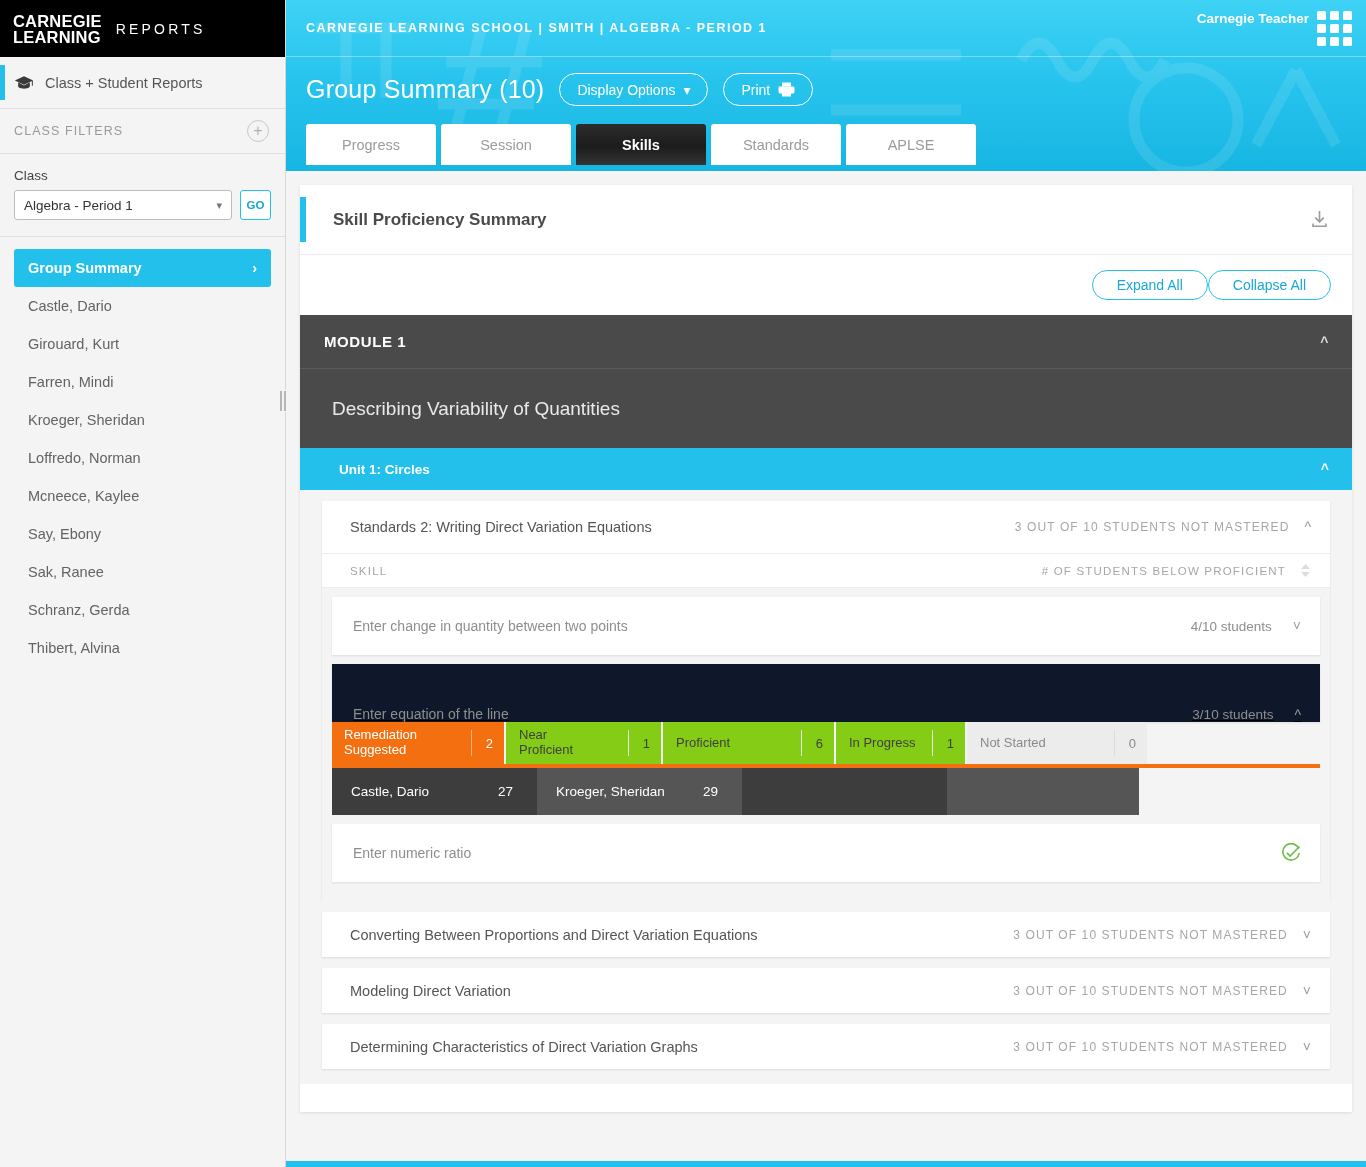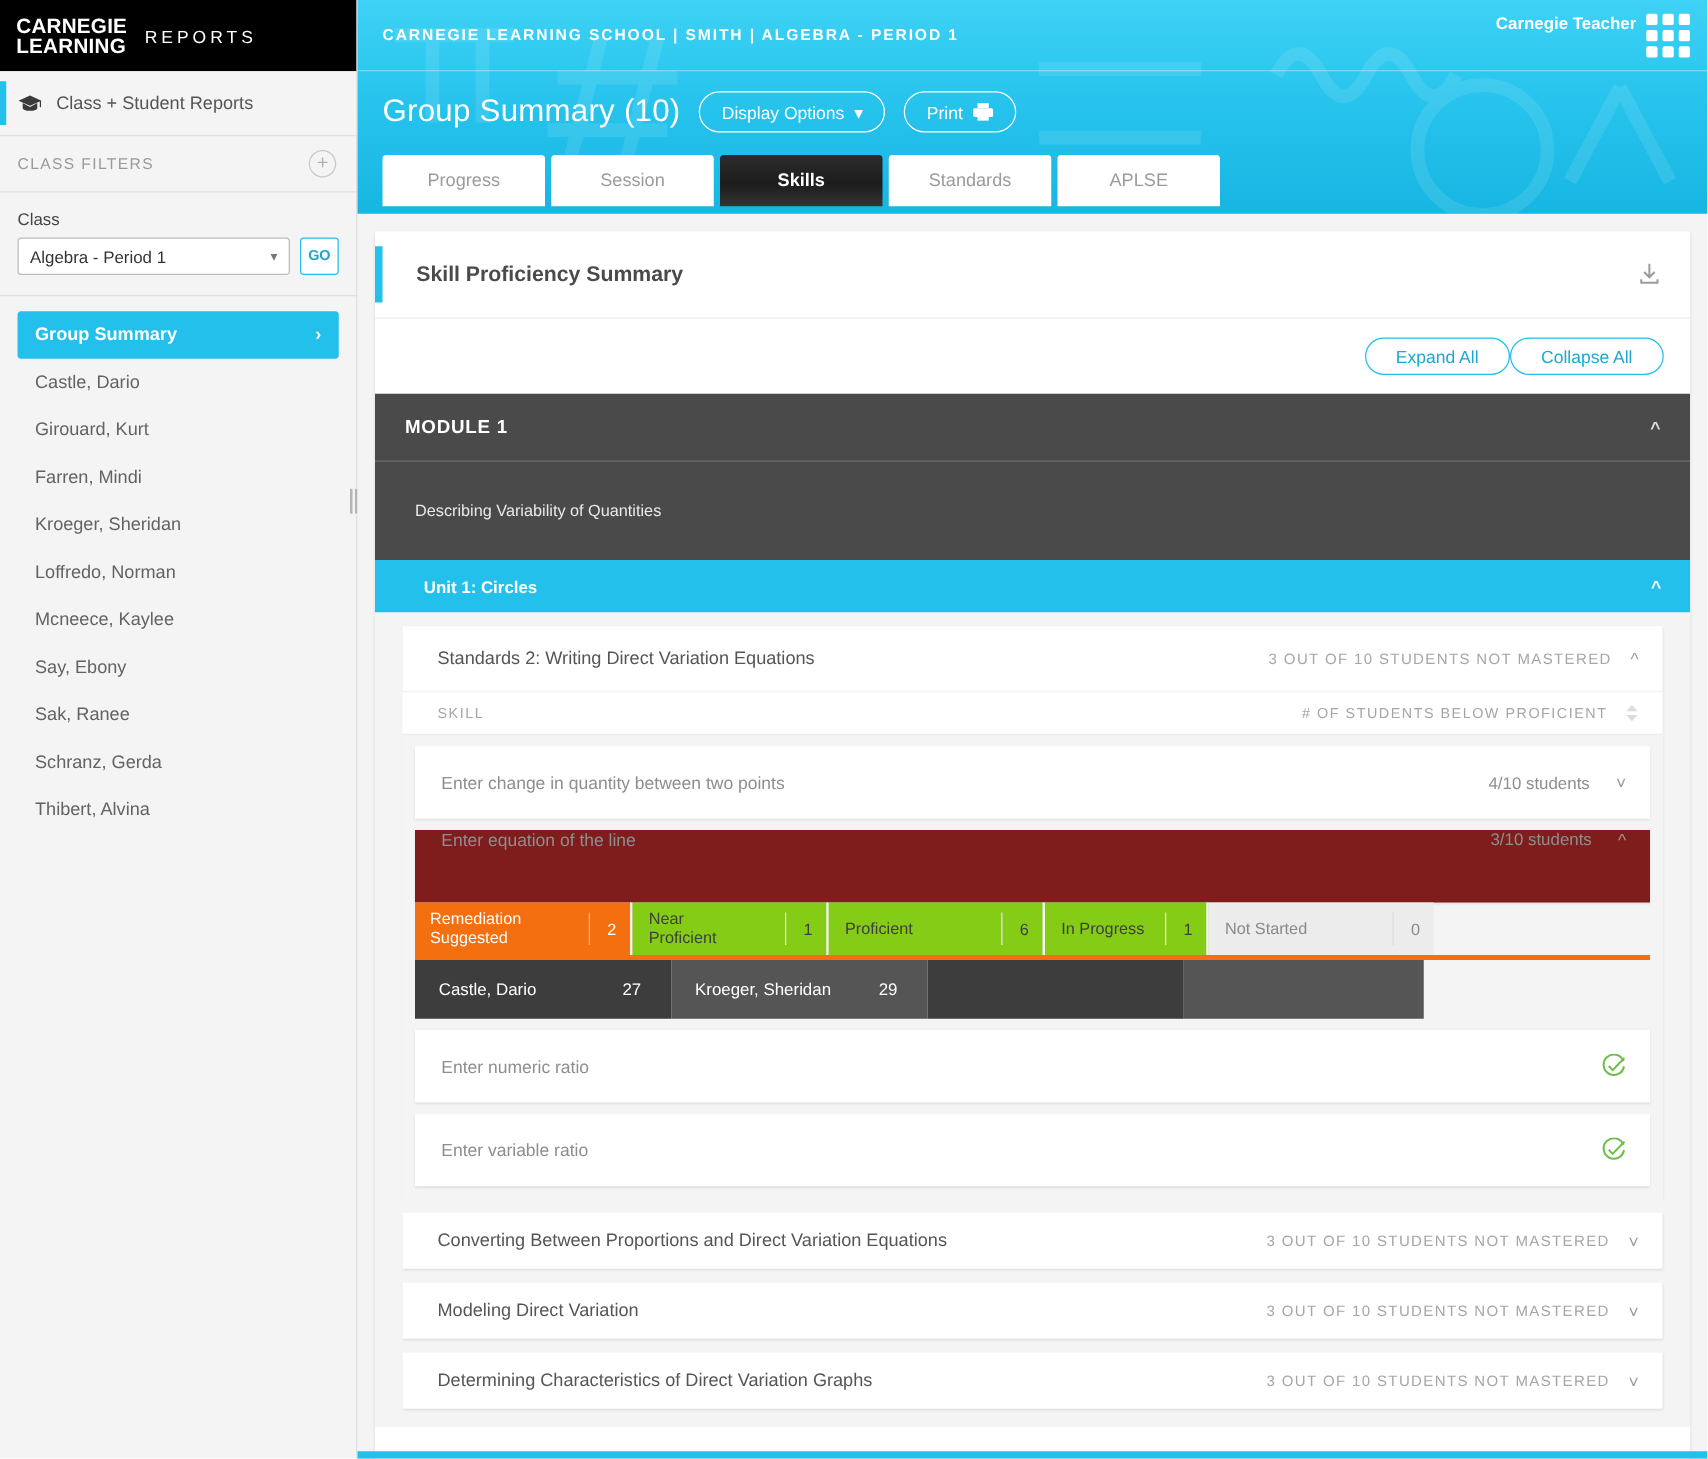--- a/index.html
+++ b/index.html
@@ -127,21 +127,21 @@
     height:30px; padding:0 24px; font-size:14px; display:flex; align-items:center;
   }
 
   .module-bar {
     height:54px; background:#4a4a4a; color:#fff; display:flex; align-items:center;
     justify-content:space-between; padding:0 23px 0 24px; font-size:15px;
     font-weight:700; letter-spacing:.6px; border-bottom:1px solid #5a5a5a;
   }
   .module-sub {
     height:79px; background:#4a4a4a; color:#e9e9e9; display:flex; align-items:center;
-    padding-left:32px; font-size:13px; font-weight:300;
+    padding-left:32px; font-size:19px; font-weight:300;
   }
   .unit-bar {
     height:42px; background:#22c0eb; color:#fff; display:flex; align-items:center;
     justify-content:space-between; padding:0 23px 0 39px; font-size:13.5px; font-weight:700;
   }
 
   .ws-wrap { background:#f4f4f4; padding:11px 22px 0 22px; }
   .ws-card { background:#fff; box-shadow:0 1px 2px rgba(0,0,0,.10); }
   .ws-head {
     height:53px; display:flex; align-items:center; justify-content:space-between;
@@ -165,22 +165,22 @@
     display:flex; align-items:center; justify-content:space-between;
     padding:0 19px 0 21px; margin-bottom:9px;
   }
   .skill-row.last { margin-bottom:0; }
   .skill-name { font-size:14px; color:#8e8e8e; }
   .skill-right { display:flex; align-items:center; gap:21px; }
   .skill-count { font-size:13.5px; color:#8e8e8e; }
 
   .expanded-wrap { margin-bottom:9px; }
   .expanded-head {
-    background:#7f1d1d; box-shadow:0 1px 2px rgba(0,0,0,.09); height:58px;
-    display:flex; align-items:flex-start; justify-content:space-between; padding:0 19px 0 21px;
+    background:#0f172a; box-shadow:0 1px 2px rgba(0,0,0,.09); height:58px;
+    display:flex; align-items:flex-end; justify-content:space-between; padding:0 19px 0 21px;text-decoration:underline;
   }
   .buckets { display:flex; height:46px; border-bottom:4px solid #f36f0f; }
   .bucket {
     display:flex; align-items:center; justify-content:space-between;
     background:#84cc16; border-right:2px solid #f4f4f4; font-size:13px; color:#3f3f3f;
     padding:0 11px 0 13px;
   }
   .bucket .bk-label { line-height:1.12; }
   .bucket .bk-num { font-size:13px; border-left:1px solid #e6e6e6; padding-left:14px; height:26px;
     display:flex; align-items:center; }
@@ -430,29 +430,20 @@
                     <div class="stu-cell b" style="width: 205px;">
                       <span>Kroeger, Sheridan</span>
                       <span>29</span>
                     </div>
                     <div class="stu-cell stu-blank" style="width: 205px;"></div>
                     <div class="stu-cell stu-blank2" style="width: 192px;"></div>
                   </div>
                 </div>
                 <div class="skill-row">
                   <span class="skill-name">Enter numeric ratio</span>
-                  <span class="skill-right">
-                    <svg class="check-ic" viewBox="0 0 22 22">
-                      <path d="M19.5 6.5 A9 9 0 1 0 20 11" fill="none" stroke="#6cc04a" stroke-width="1.8"></path>
-                      <path d="M6.6 10.8 L10 14.4 L20.4 3.8" fill="none" stroke="#6cc04a" stroke-width="1.8"></path>
-                    </svg>
-                  </span>
-                </div>
-                <div class="skill-row last">
-                  <span class="skill-name">Enter variable ratio</span>
                   <span class="skill-right">
                     <svg class="check-ic" viewBox="0 0 22 22">
                       <path d="M19.5 6.5 A9 9 0 1 0 20 11" fill="none" stroke="#6cc04a" stroke-width="1.8"></path>
                       <path d="M6.6 10.8 L10 14.4 L20.4 3.8" fill="none" stroke="#6cc04a" stroke-width="1.8"></path>
                     </svg>
                   </span>
                 </div>
               </div>
           </div>
         </div>

